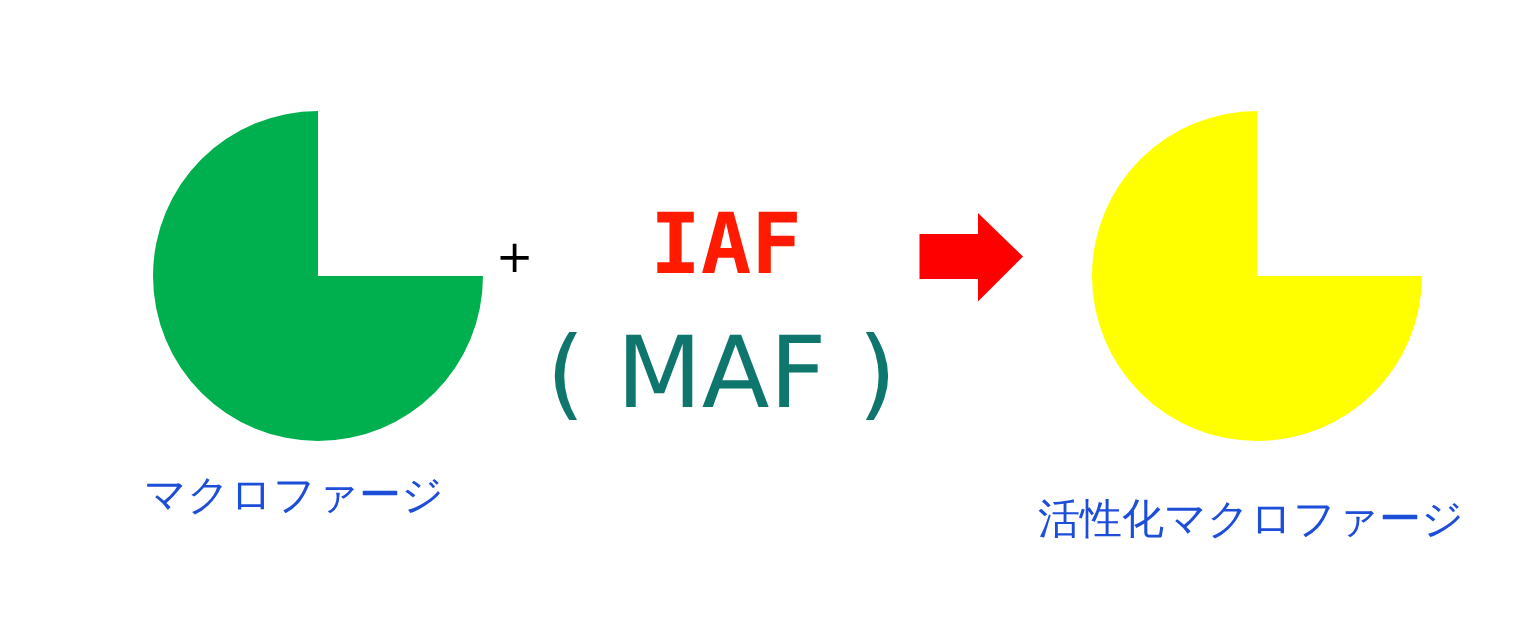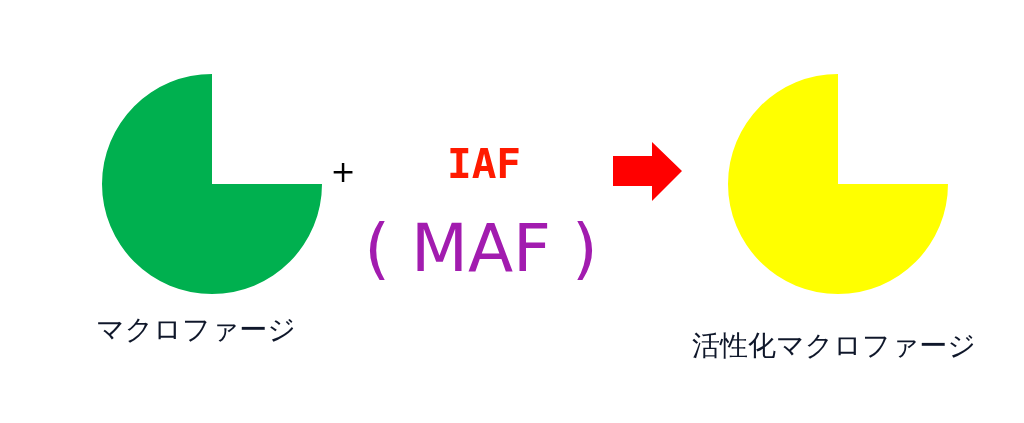--- a/index.html
+++ b/index.html
@@ -25,42 +25,42 @@
       line-height: 44px;
       color: #000000;
       text-align: center;
       font-family: "DejaVu Sans", sans-serif;
     }
     .iaf {
       left: 412px;
       top: 131px;
       width: 144px;
       height: 66px;
-      font-size: 41px;
+      font-size: 56px;
       font-weight: bold;
       line-height: 66px;
       text-align: center;
       font-family: "DejaVu Sans Mono", "Liberation Mono", monospace;
       letter-spacing: 0px;
     }
     .maf {
       left: 352px;
       top: 206px;
       width: 258px;
       height: 86px;
       font-size: 66px;
       line-height: 86px;
       text-align: center;
       font-family: "DejaVu Sans", sans-serif;
       white-space: pre;
     }
     .label {
       font-size: 28px;
       line-height: 36px;
-      color: #0f172a;
+      color: #1d4ed8;
       white-space: nowrap;
       font-family: "DejaVu Sans", sans-serif;
     }
     .label-left { left: 96px; top: 312px; }
     .label-right { left: 692px; top: 312px; margin-top: 16px; }
   </style>
 </head>
 <body>
 
 <svg class="cell-svg" width="1024" height="423" viewBox="0 0 1024 423">
@@ -69,17 +69,17 @@
 
   <path d="M613 156 L652 156 L652 142 L682 171 L652 201 L652 186 L613 186 Z" fill="#ff0000"></path>
 
   <path d="M838 184 L948 184 A110 110 0 1 1 838 74 Z" fill="#ffff00"></path>
 </svg>
 
 <div class="abs plus">+</div>
 
 <div class="abs iaf" style="color:#ff1a00;">IAF</div>
 
-<div class="abs maf" style="color:#a21caf;">( MAF )</div>
+<div class="abs maf" style="color:#0f766e;">( MAF )</div>
 
 <div class="abs label label-left">マクロファージ</div>
 
 <div class="abs label label-right">活性化マクロファージ</div>
 
 </body></html>

